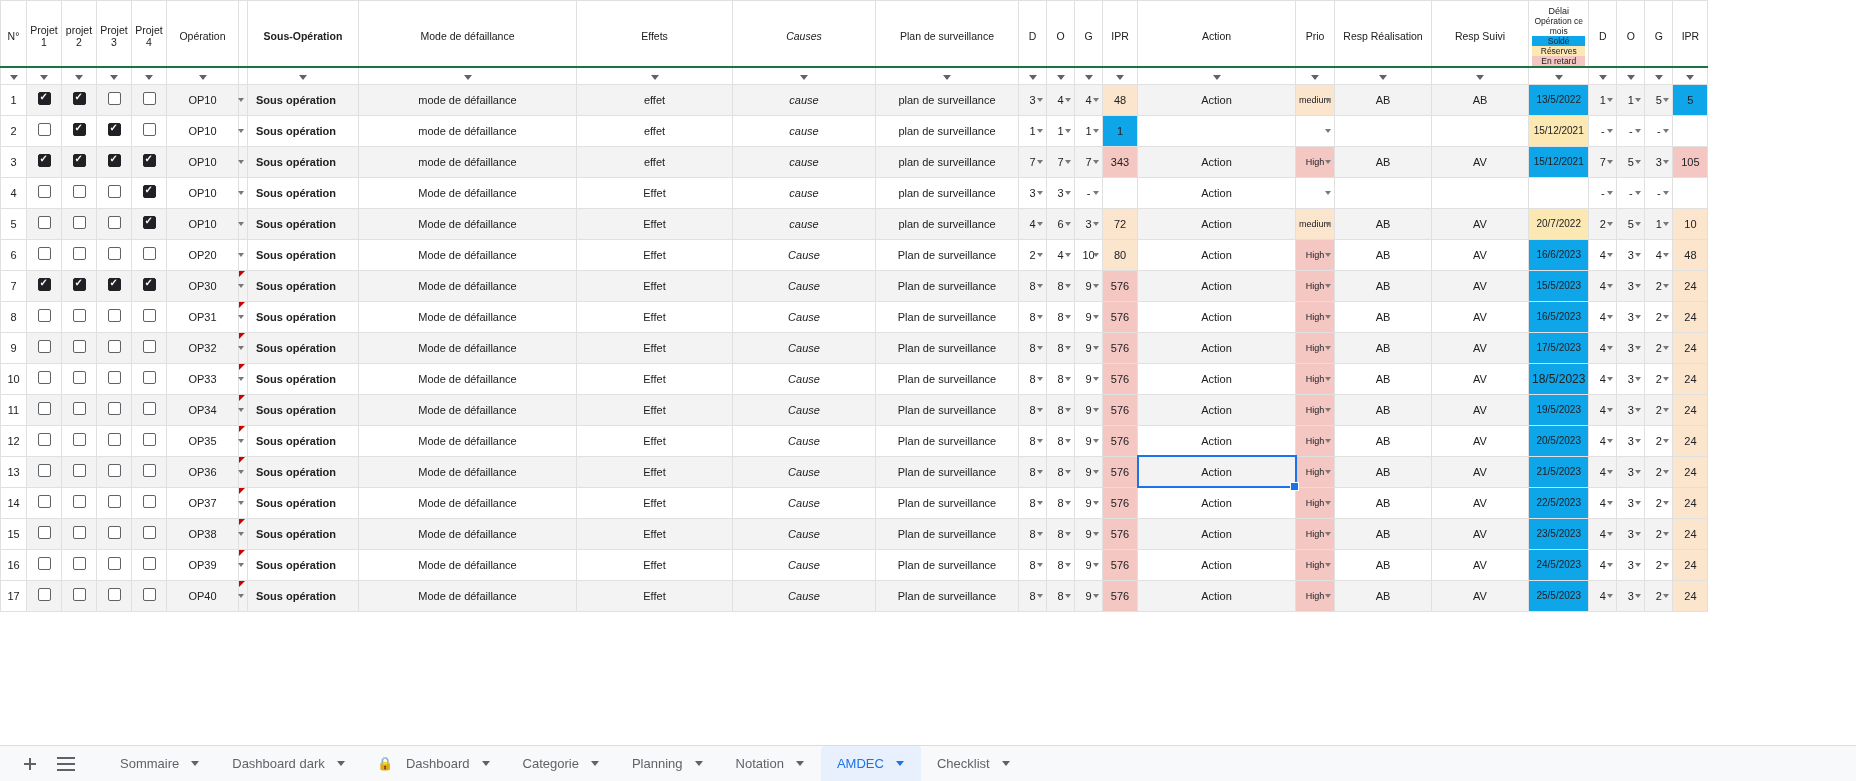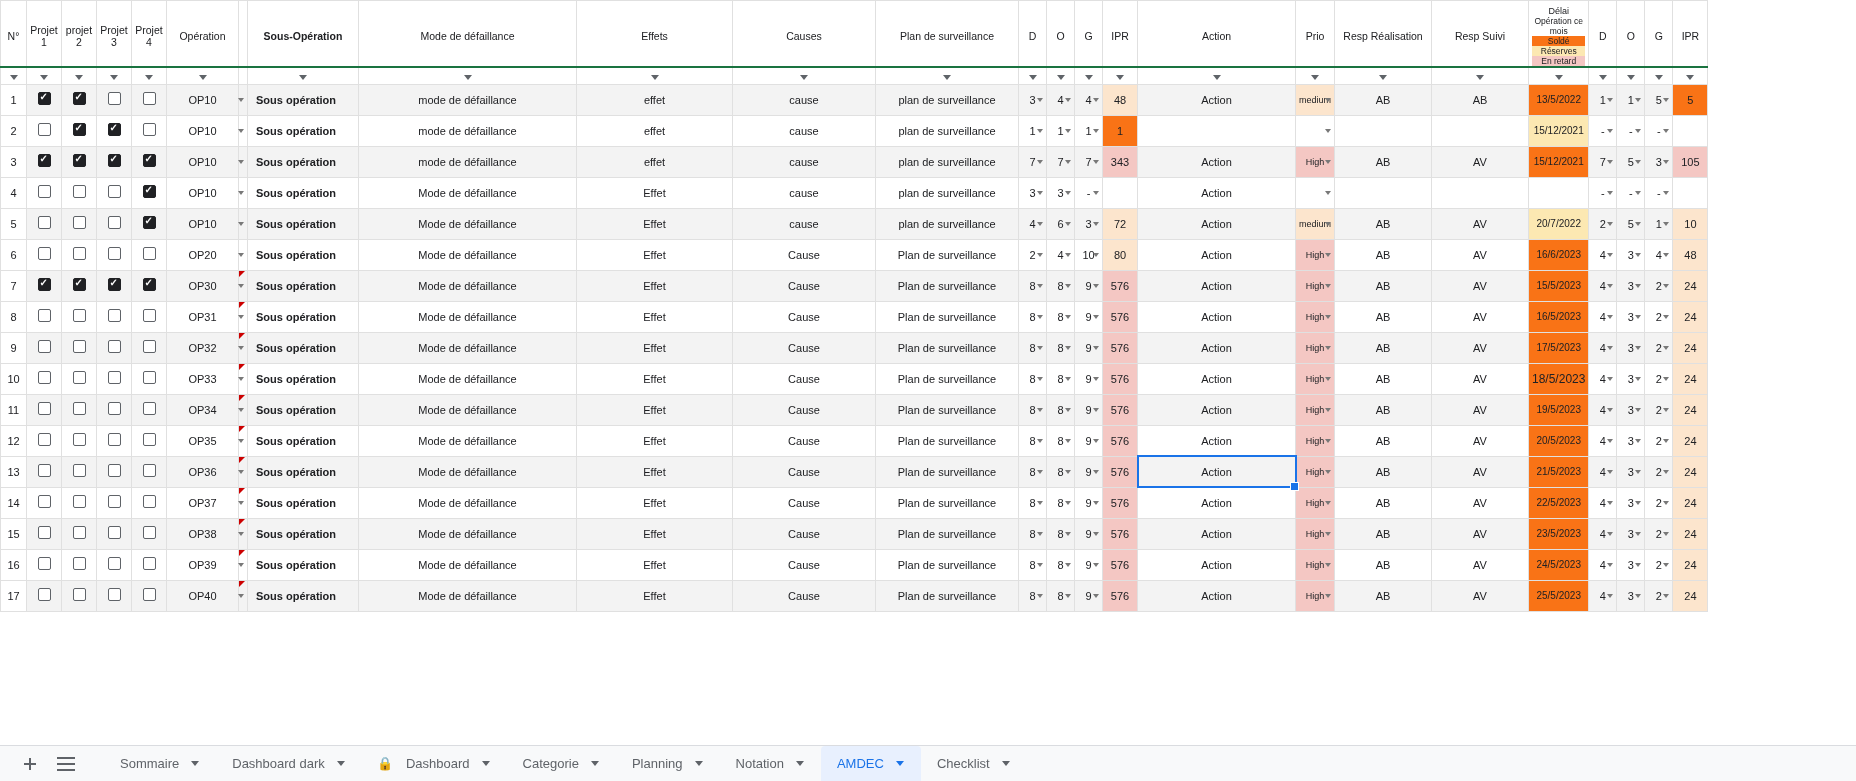--- a/index.html
+++ b/index.html
@@ -17,38 +17,38 @@
   .filter-tri { width: 0; height: 0; border-left: 4px solid transparent; border-right: 4px solid transparent; border-top: 5px solid #5f6368; display: inline-block; }
   
   
   .c-n { width: 26px; }
   .c-p { width: 35px; }
   .c-op { width: 72px; }
   .c-opdd { width: 9px; }
   .c-sop { width: 111px; font-weight: bold; }
   .c-mode { width: 218px; }
   .c-eff { width: 156px; }
-  .c-cau { width: 143px; }
+  .c-cau { width: 143px; font-style: italic; }
   .c-plan { width: 143px; }
   .c-d { width: 28px; }
   .c-ipr { width: 35px; text-align: center; }
   .c-act { width: 158px; }
   .c-prio { width: 38px; }
   .c-resp { width: 97px; }
   .c-date { width: 50px; }
   
   .checkbox { width: 13px; height: 13px; display: inline-block; border: 1.5px solid #5f6368; border-radius: 2px; background: #fff; position: relative; }
   .checkbox.ck { background: #202124; border-color: #202124; }
   .checkbox.ck::after { content: "✓"; color: #fff; position: absolute; left: 1px; top: -2px; font-size: 10px; font-weight: bold; }
   
   .drop { position: absolute; right: 3px; top: 50%; transform: translateY(-50%); width: 0; height: 0; border-left: 3.5px solid transparent; border-right: 3.5px solid transparent; border-top: 4px solid #787878; }
   
   .shade { background: #f3f3f3; }
   
-  .bg-green { background: #f97316; }
+  .bg-green { background: #0ea5e9; }
   .bg-lyellow { background: #fce8b2; }
   .bg-red { background: #f4c7c3; }
   .bg-orange { background: #fce5cd; }
   
   .sel { outline: 2px solid #1a73e8; outline-offset: -1px; z-index: 5; }
   .sel::after { content:""; position:absolute; right:-4px; bottom:-4px; width:7px; height:7px; background:#1a73e8; border:1px solid #fff; z-index:6; }
   
   .red-mark::before { content:""; position:absolute; left:0; top:0; border-top:6px solid #c00; border-right:6px solid transparent; }
   
   

